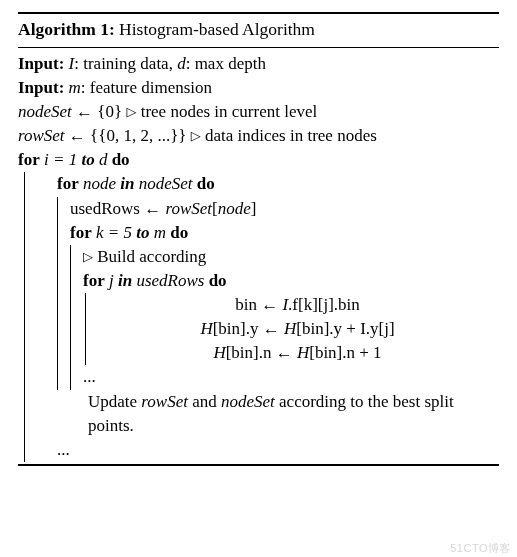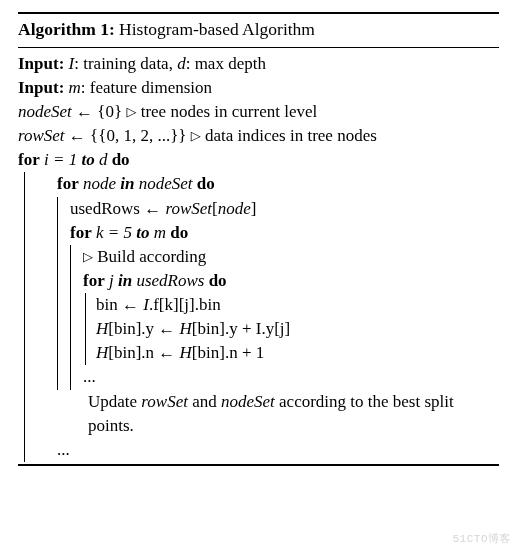--- a/index.html
+++ b/index.html
@@ -39,27 +39,28 @@
     padding-left: 32px;
   }
   .blk-inner {
     border-left: 1px solid #000;
     padding-left: 12px;
   }
   .blk-tight {
     border-left: 1px solid #000;
     margin-left: 2px;
     padding-left: 10px;
+    text-align: center;
   }
   .wrap { white-space: normal; margin-left: 31px; }
   .watermark {
     position: fixed;
     right: 6px;
-    bottom: 9px;
-    font-family: Liberation Mono, monospace;
+    bottom: 0;
+    font-family: Liberation Sans, sans-serif;
     font-size: 11px;
     color: #d6d6d6;
     letter-spacing: 0.5px;
   }
 </style>
 </head>
 <body>
 
 <div class="alg-box">
   <div class="alg-title">

